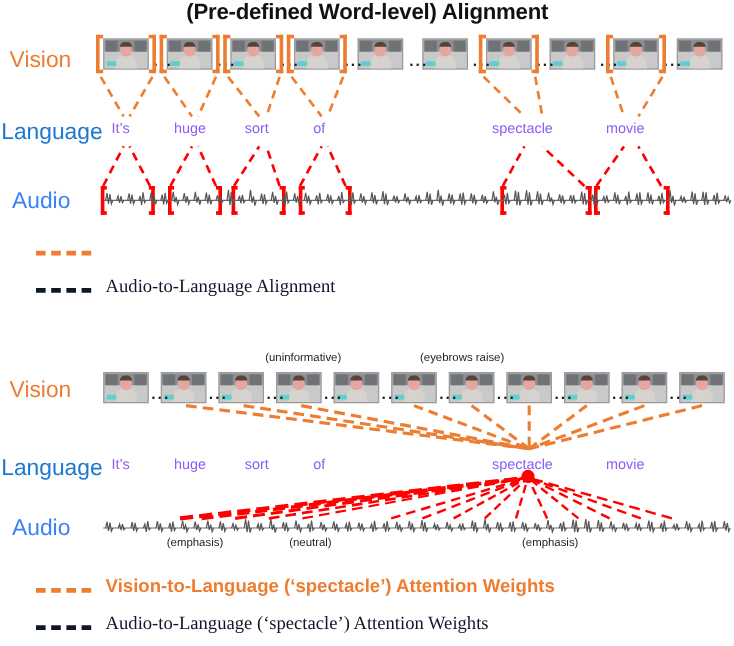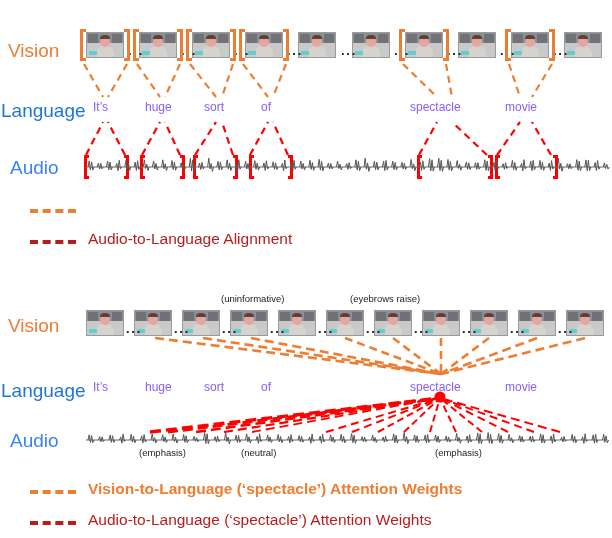--- a/index.html
+++ b/index.html
@@ -102,29 +102,30 @@
     font-size:9.5px;color:#222;white-space:nowrap;
   }
   .legend-dash{
     position:absolute;width:46px;height:0;
     border-top:4px dashed currentColor;
   }
   .legend-text{
     position:absolute;font-size:15.5px;white-space:nowrap;
   }
   .c-orange{color:#ED7D31;}
-  .c-red{color:#b91c1c;}
+  .c-red{color:#0f172a;font-family:Liberation Serif, serif;}
 
   svg.overlay{position:absolute;left:0;top:0;width:612px;height:538px;pointer-events:none;}
 </style>
 </head>
 <body>
 
 <div class="stage">
 
+  <div class="title abs" id="title-top">(Pre-defined Word-level) Alignment</div>
 
   <div class="rowlabel lbl-vision abs" style="left:8px;top:40px;">Vision</div>
 
   <div class="frame" style="left:86px;top:32px;">
     <div class="band"></div>
     <div class="wallL"></div>
     <div class="wallR"></div>
     <div class="body"></div>
     <div class="head"></div>
     <div class="hair"></div>

